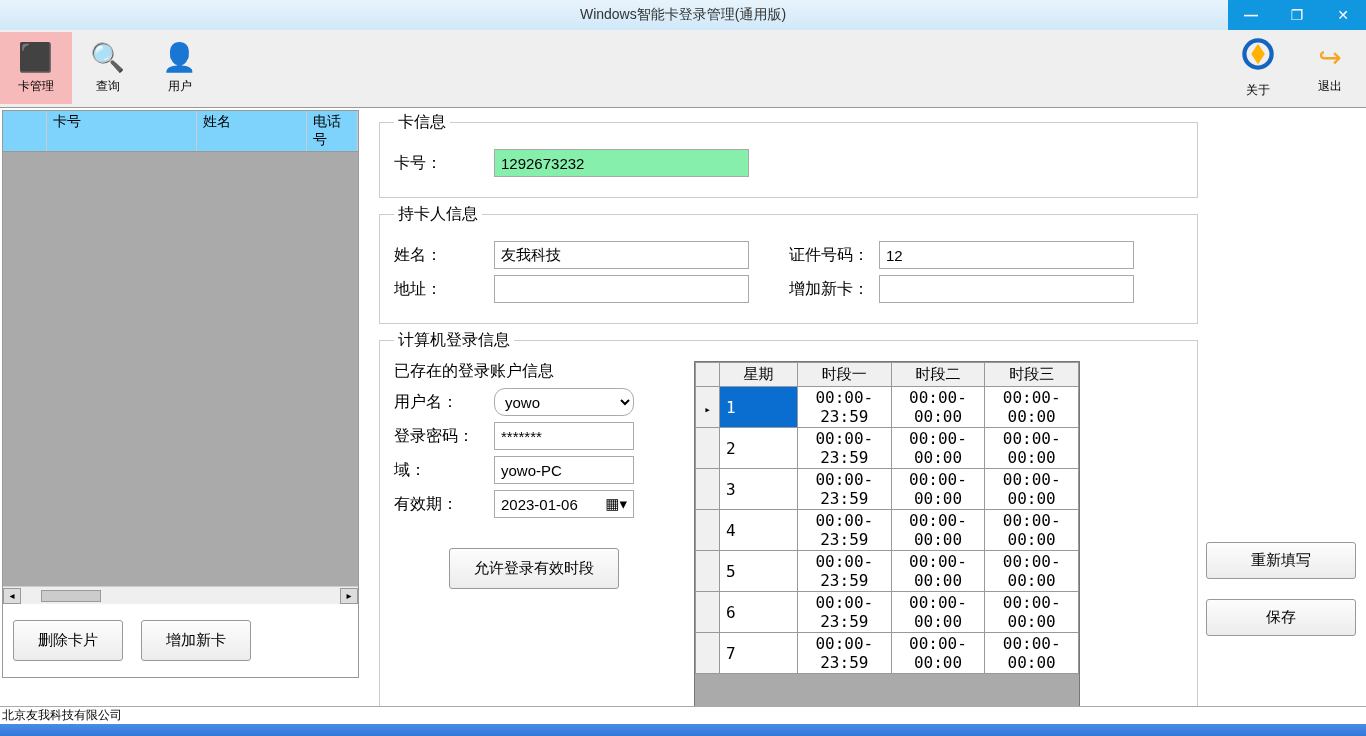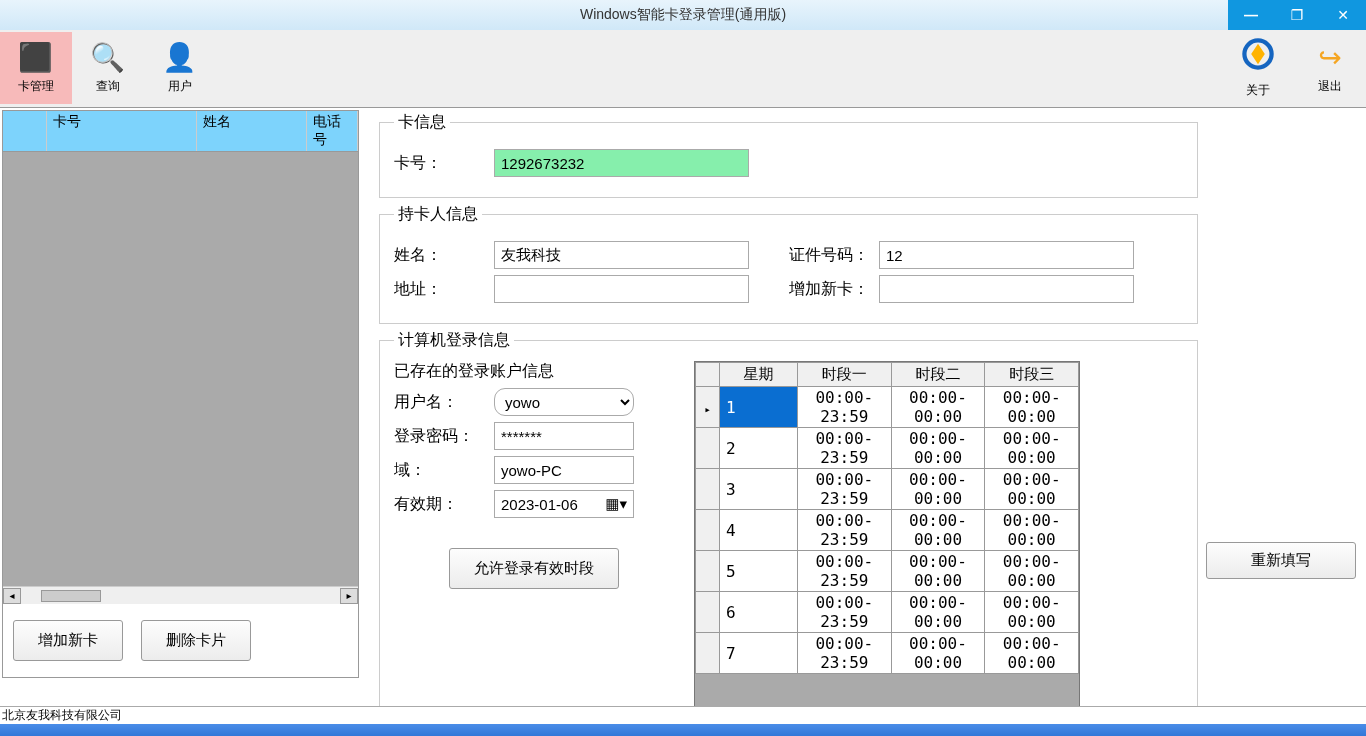--- a/index.html
+++ b/index.html
@@ -111,22 +111,22 @@
       </div>
       <div class="left-body"></div>
       <div class="left-scroll">
         <div class="arr">◂</div>
         <div class="thumb"></div>
         <div style="flex:1"></div>
         <div class="arr">▸</div>
       </div>
     </div>
     <div class="left-btns">
+      <button class="btn">删除卡片</button>
       <button class="btn">增加新卡</button>
-      <button class="btn">删除卡片</button>
     </div>
   </div>
 
   <div class="right">
     <div class="form-col">
       <fieldset>
         <legend>卡信息</legend>
         <div class="row">
           <span class="lbl">卡号：</span>
           <div class="readonly">1292673232</div>
@@ -242,18 +242,19 @@
                   </tbody>
               </table>
               <div class="grid-pad"></div>
             </div>
           </div>
         </div>
       </fieldset>
     </div>
     <div class="sidebtns">
       <button class="btn sm">重新填写</button>
+      <button class="btn sm">保存</button>
     </div>
   </div>
 </div>
 
 <div class="status">北京友我科技有限公司</div>
 <div class="taskbar"></div>
 
 </body></html>

